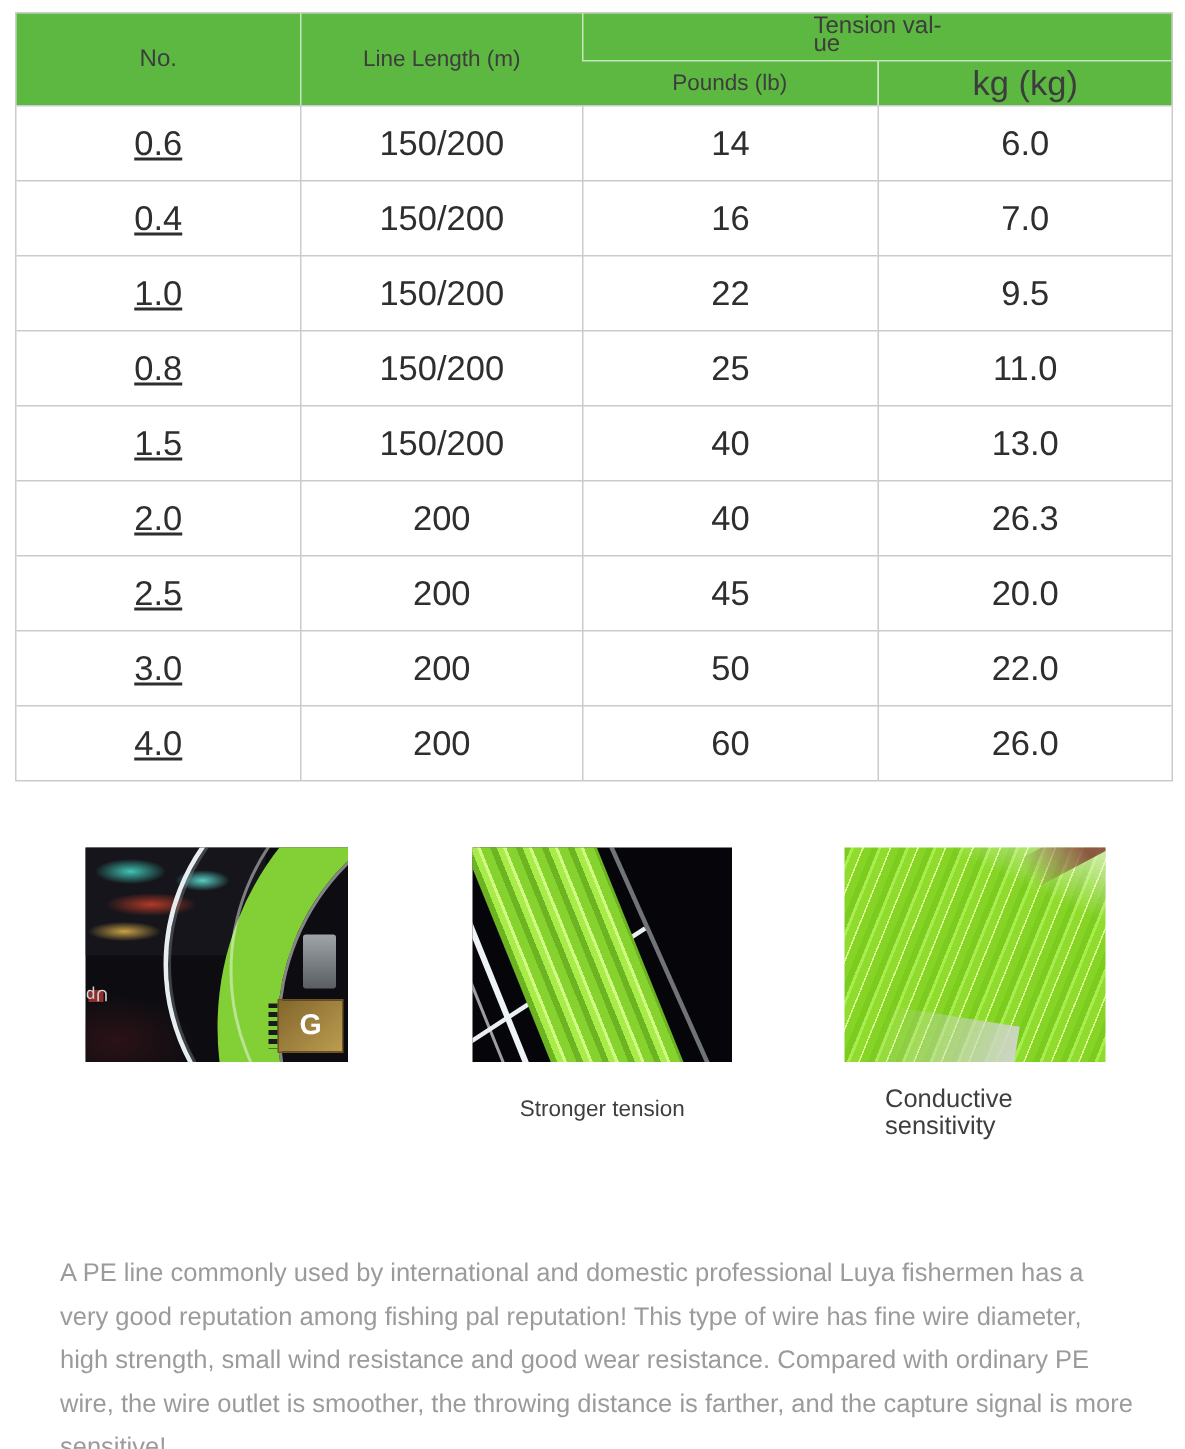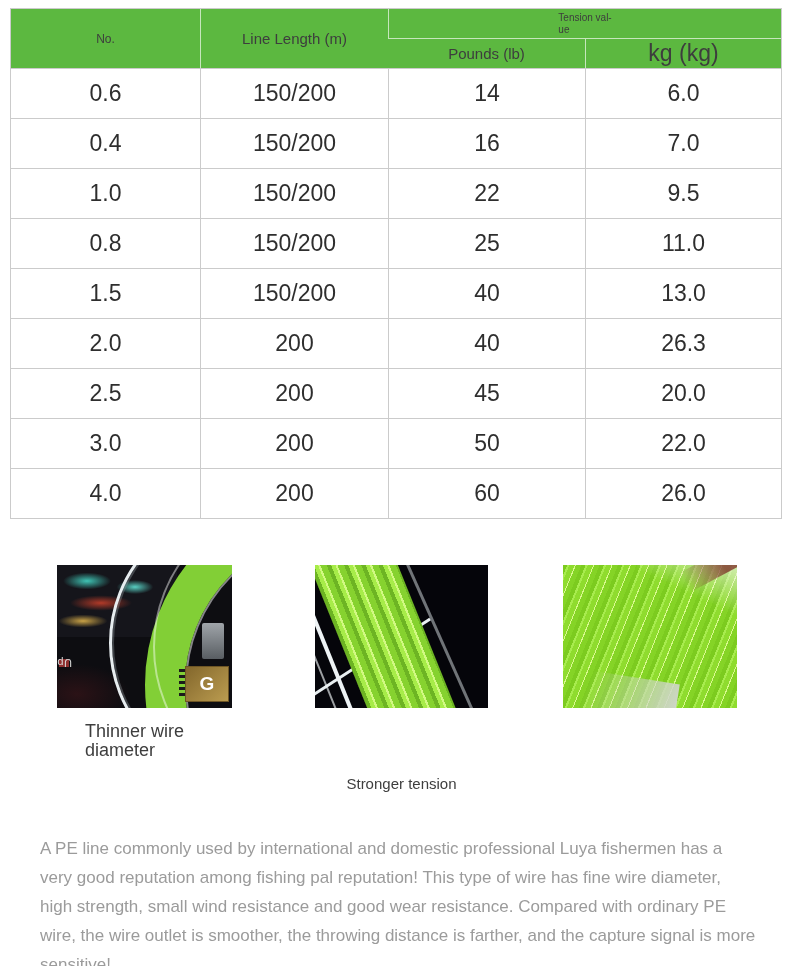--- a/index.html
+++ b/index.html
@@ -6,33 +6,33 @@
   .page {
     position:relative; width:790px; height:966px; background:#fff;
     font-family:"Liberation Sans", sans-serif; overflow:hidden;
   }
 
   
   table.spec { position:absolute; left:10px; top:8px; width:770px;
     border-collapse:separate; border-spacing:0; table-layout:fixed;
     border:1px solid var(--table-border,#cbcbcb); }
   table.spec th { background:var(--header-green,#5cb840); font-weight:normal; color:#3d3d3d; }
-  th.h-no   { font-size:12px; }
+  th.h-no   { font-size:16px; }
   th.h-len  { font-size:15px; border-left:1px solid rgba(255,255,255,.65); }
-  th.h-ten  { font-size:10px; border-left:1px solid rgba(255,255,255,.65); height:25px; vertical-align:top; padding-top:3px; }
+  th.h-ten  { font-size:16px; border-left:1px solid rgba(255,255,255,.65); height:25px; vertical-align:top; padding-top:3px; }
   th.h-lb   { font-size:15px; height:25px; border-top:1px solid rgba(255,255,255,.65); }
   th.h-kg   { font-size:23px; color:#222; height:25px; border-top:1px solid rgba(255,255,255,.65); border-left:1px solid rgba(255,255,255,.65); }
   .tension-wrap { display:inline-block; text-align:left; line-height:12px; }
   table.spec td {
     border-top:1px solid var(--table-border,#cbcbcb);
     border-left:1px solid var(--table-border,#cbcbcb);
     height:47px; text-align:center; vertical-align:middle;
     font-size:23px; color:var(--body-text,#2e2e2e);
   }
-  table.spec td.c0 { border-left:none; }
+  table.spec td.c0 { border-left:none;text-decoration:underline; }
 
   
   .fig { position:absolute; top:565px; height:143px; overflow:hidden; background:#0d0d11; }
   #fig1 { left:57px;  width:175px; }
   #fig2 { left:315px; width:173px; background:#05050a; }
   #fig3 { left:563px; width:174px; background:#7ccb1f; }
   .fig * { position:absolute; }
 
   
   .f1-colors { left:0; top:0; width:120px; height:72px;
@@ -77,21 +77,21 @@
   .f3-tr { right:-20px; top:-24px; width:120px; height:80px;
     background:linear-gradient(205deg,#f0f4ec 8%, rgba(240,244,236,0) 62%); }
   .f3-trdark { right:-14px; top:-10px; width:70px; height:22px; transform:rotate(-28deg);
     background:linear-gradient(90deg, rgba(122,42,34,0) 0%, #7a2a22 60%); opacity:.75; }
   .f3-bl { left:-16px; bottom:-12px; width:130px; height:46px; transform:rotate(9deg);
     background:linear-gradient(285deg,#cfd6c9 4%, rgba(207,214,201,0) 70%); }
 
   
   .cap { position:absolute; color:var(--caption-text,#3e3e3e); }
   .cap1 { left:85px;  top:722px; font-size:18px; line-height:19px; }
-  .cap2 { left:315px; top:731px; width:173px; text-align:center; font-size:15px;margin-top:44px; }
+  .cap2 { left:315px; top:731px; width:173px; text-align:center; font-size:15px; }
   .cap3 { left:590px; top:724px; font-size:17px; line-height:18px; }
 
   
   .desc { position:absolute; left:40px; top:817px; width:717px;
     font-size:17px; line-height:29px; color:var(--desc-text,#9b9b9b); }
 </style>
 </head>
 <body>
 
 <div class="page">
@@ -196,18 +196,18 @@
     <div class="f2-band"></div>
     <div class="f2-wline3"></div>
   </div>
 
   <div class="fig" id="fig3">
     <div class="f3-tr"></div>
     <div class="f3-trdark"></div>
     <div class="f3-bl"></div>
   </div>
 
-  <div class="cap cap1"><span>Thinner wire</span><br><span>diameter</span></div>
   <div class="cap cap2">Stronger tension</div>
+  <div class="cap cap3"><span>Conductive</span><br><span>sensitivity</span></div>
 
   <p class="desc">A PE line commonly used by international and domestic professional Luya fishermen has a very good reputation among fishing pal reputation! This type of wire has fine wire diameter, high strength, small wind resistance and good wear resistance. Compared with ordinary PE wire, the wire outlet is smoother, the throwing distance is farther, and the capture signal is more sensitive!</p>
 
 </div>
 
 </body></html>

